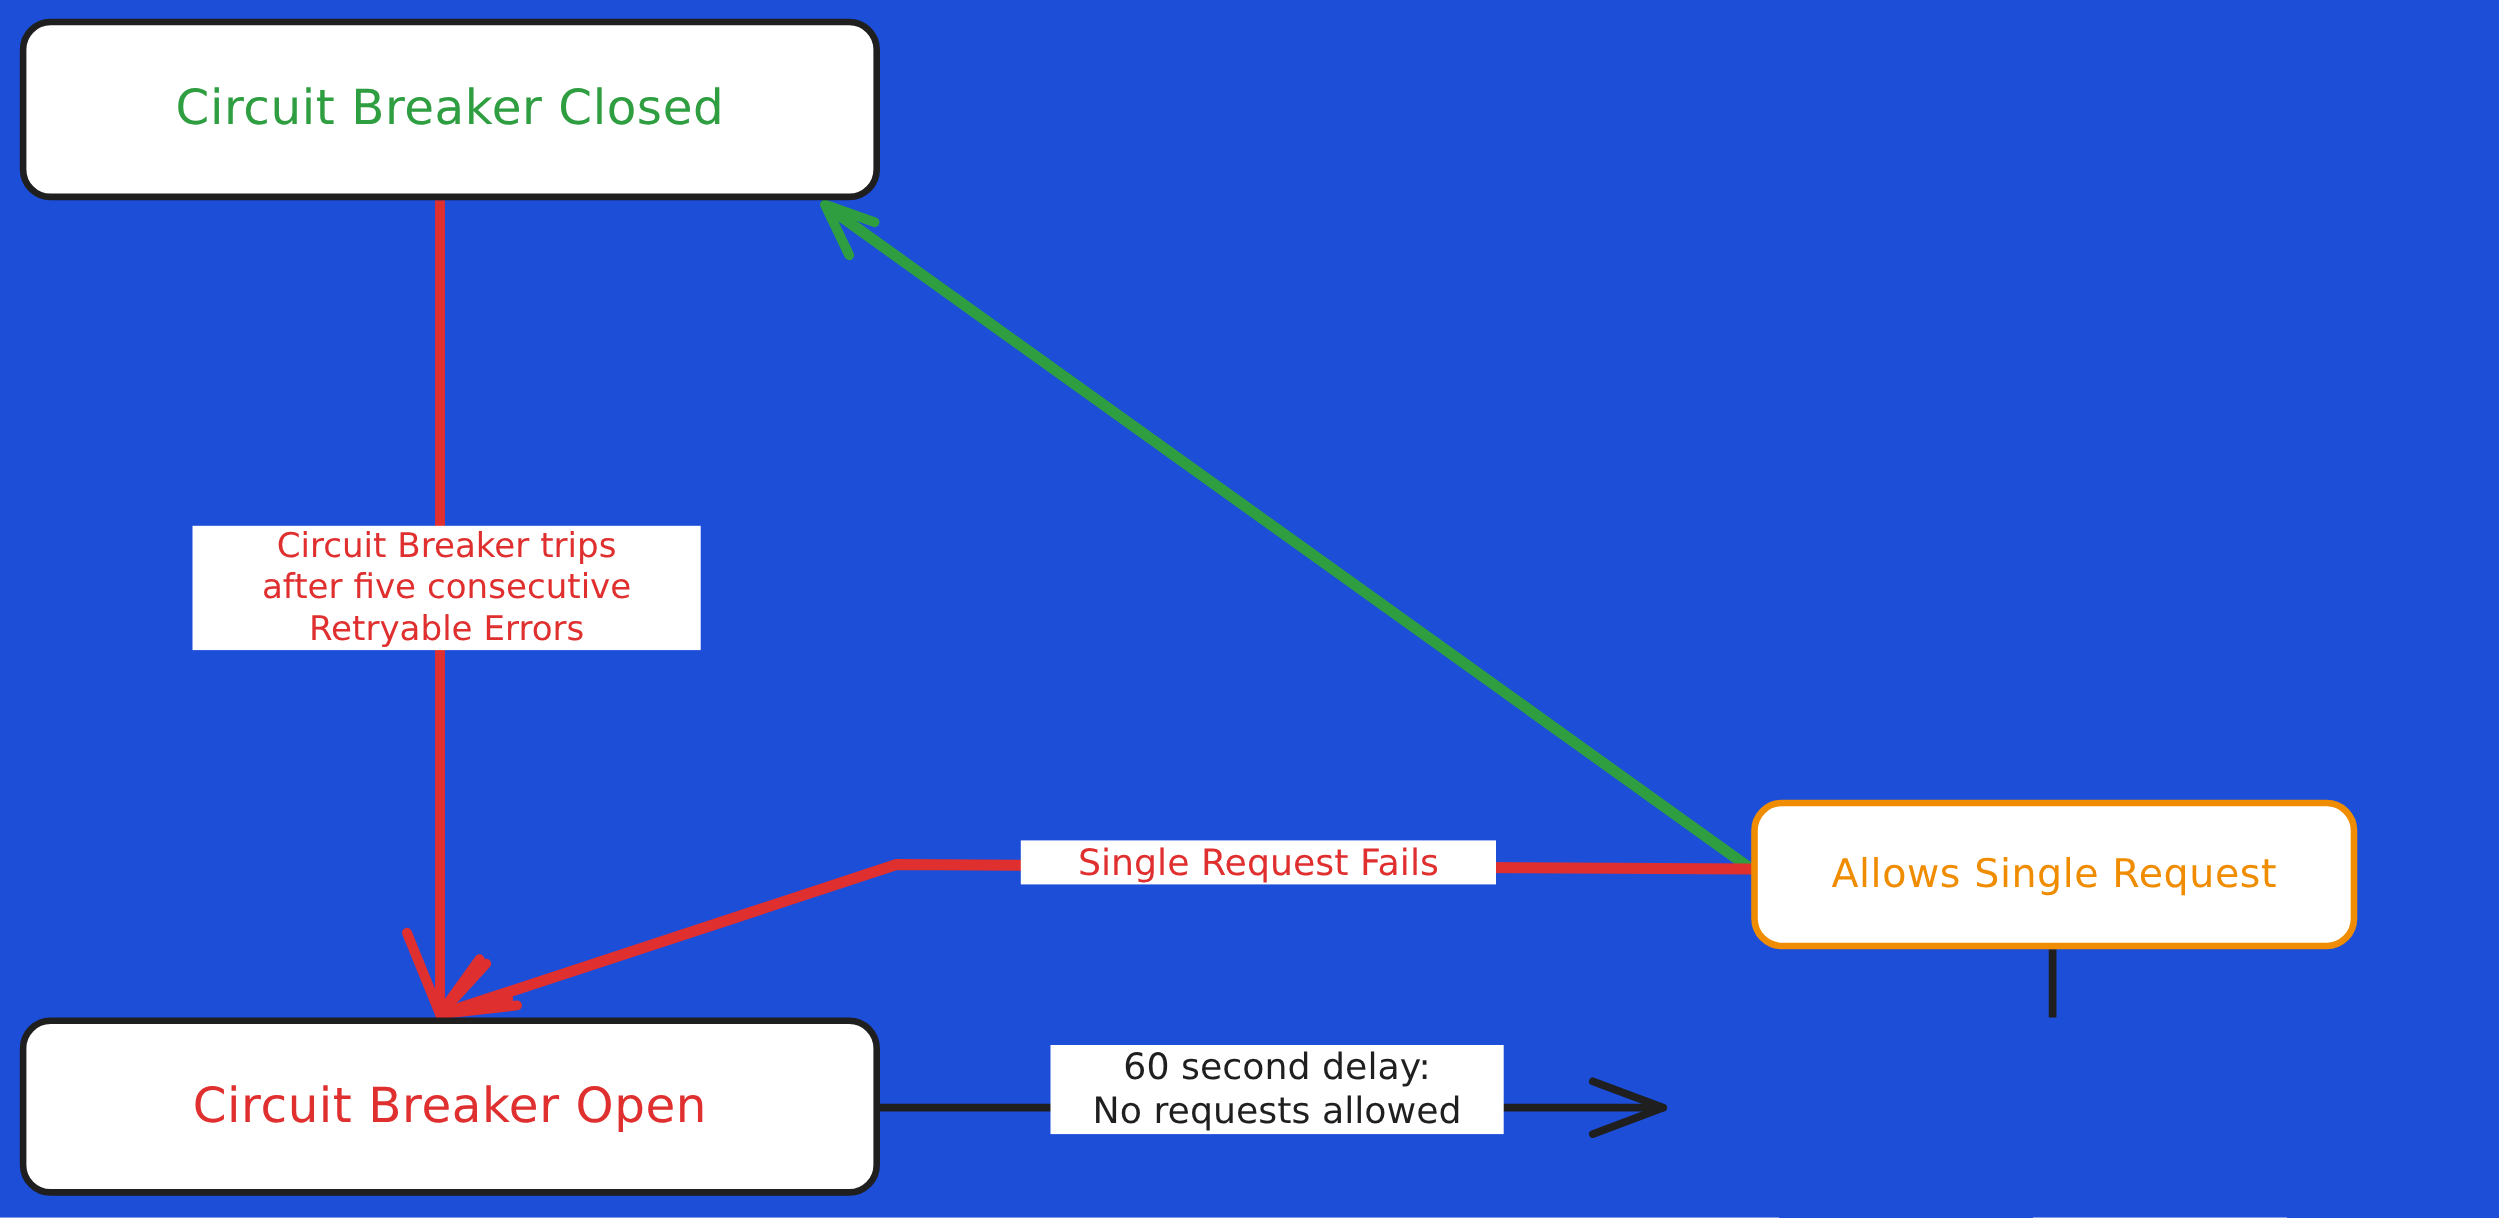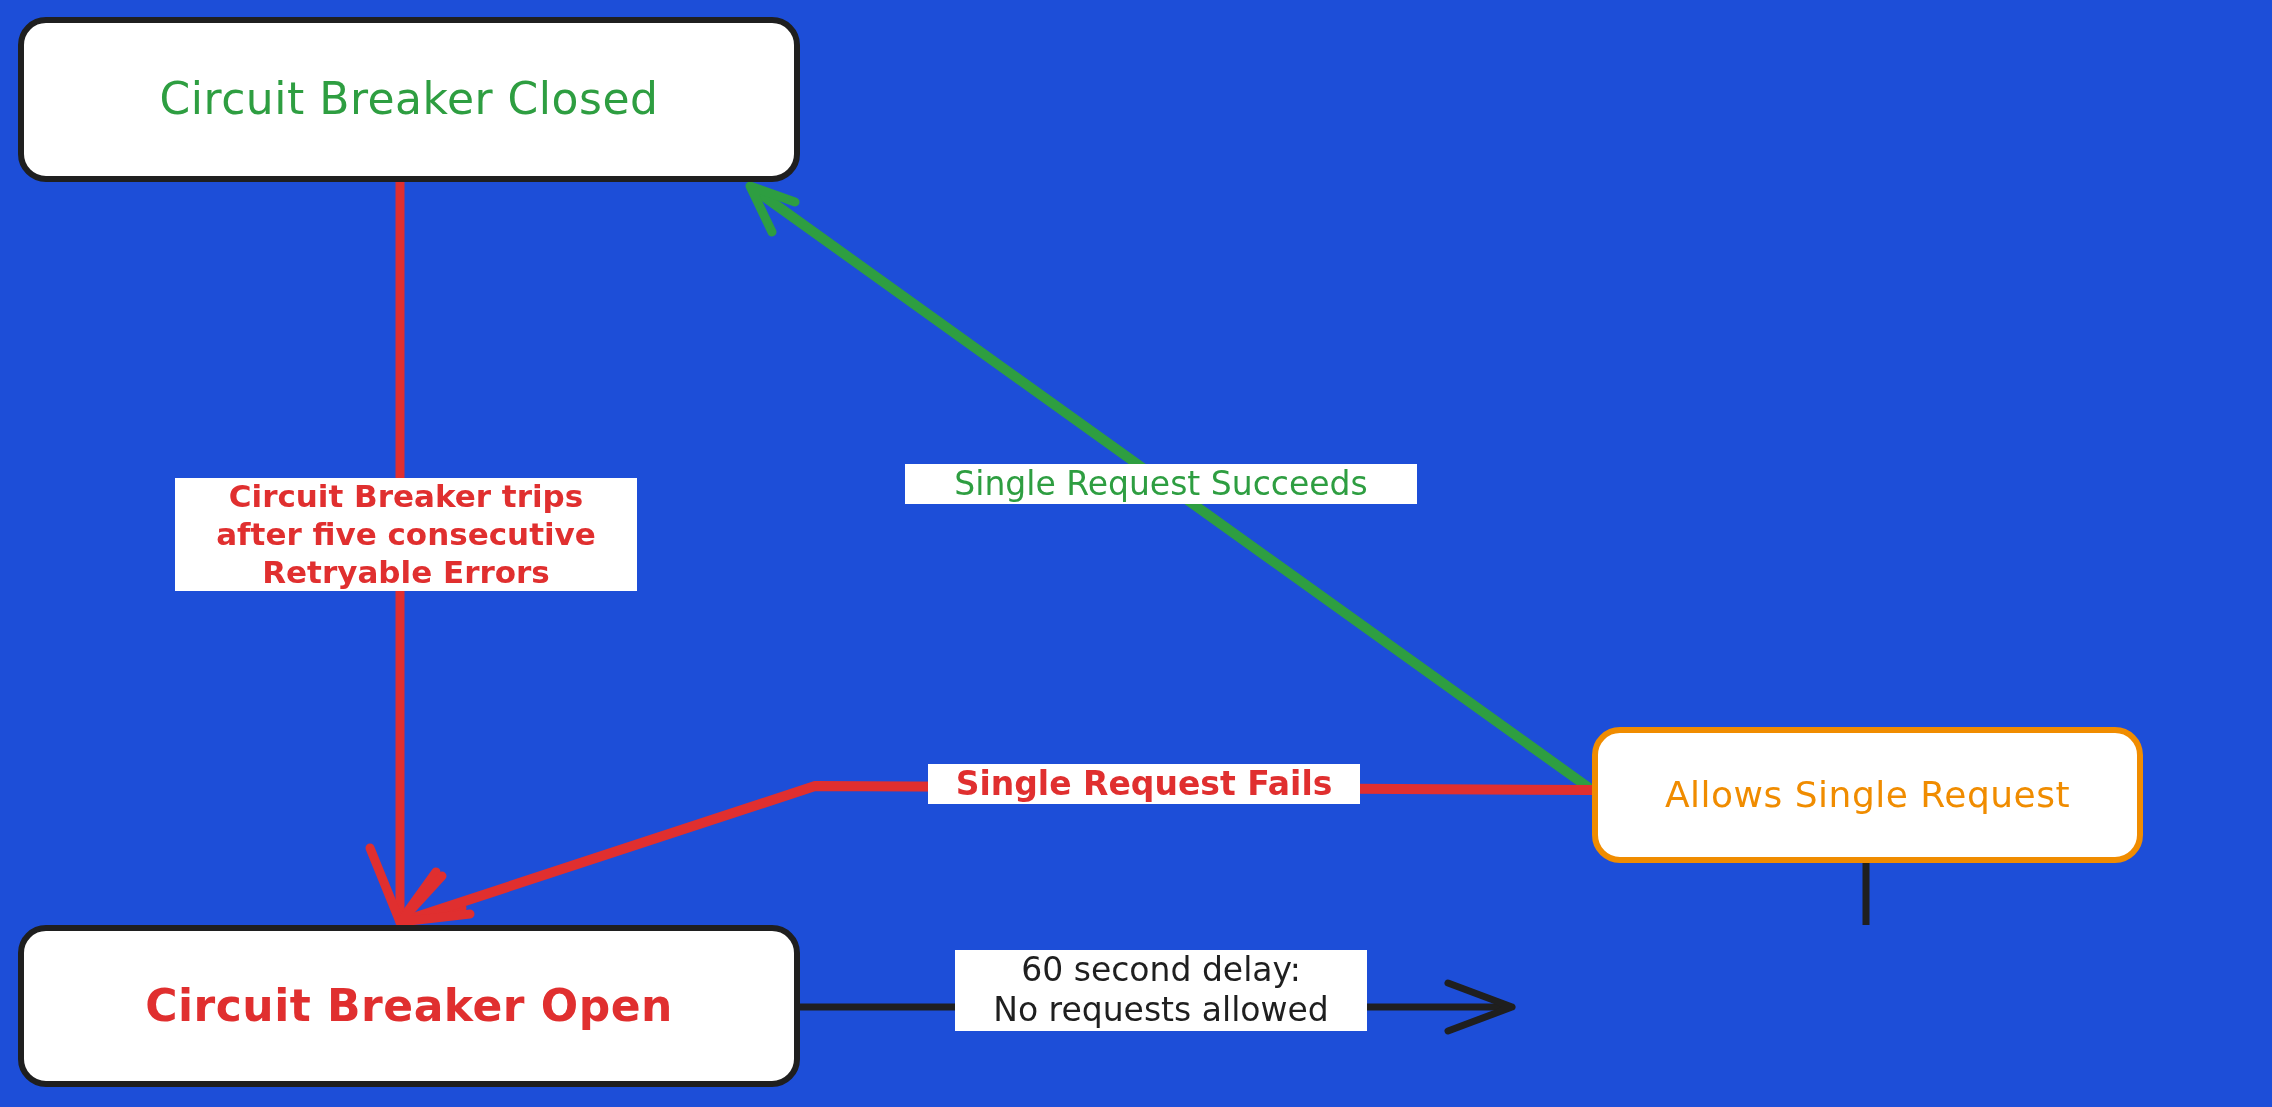--- a/index.html
+++ b/index.html
@@ -43,21 +43,21 @@
     border-radius: 28px;
   }
   .node-label {
     font-family: "DejaVu Sans", sans-serif;
     font-weight: 400;
     letter-spacing: 0.5px;
     line-height: 1.15;
     white-space: nowrap;
   }
   .lbl-green  { color: #2e9e41; }
-  .lbl-red    { color: #e02f2f; font-weight: bold; }
+  .lbl-red    { color: #e02f2f; }
   .lbl-orange { color: #f08c00; }
   .lbl-black  { color: #1f1f1f; }
 
   .edge-label {
     position: absolute;
     font-family: "DejaVu Sans", sans-serif;
     line-height: 1.22;
     text-align: center;
     white-space: pre-line;
     background: #ffffff;
@@ -107,20 +107,19 @@
 
   <div class="node node-black" style="left:18px; top:925px; width:782px; height:162px;">
     <span class="node-label lbl-red" style="font-size:44px;">Circuit Breaker Open</span>
   </div>
 
 
   <div class="edge-label lbl-red" style="left:175px; top:478px; width:450px; font-size:31px;">Circuit Breaker trips
 after five consecutive
 Retryable Errors</div>
 
-  <div class="edge-label lbl-green" style="left:905px; top:464px; width:500px; font-size:33px;">Single Request Succeeds</div>
 
   <div class="edge-label lbl-red" style="left:928px; top:764px; width:420px; font-size:33px;">Single Request Fails</div>
 
   <div class="edge-label lbl-black" style="left:955px; top:950px; width:400px; font-size:33px;">60 second delay:
 No requests allowed</div>
 
 </div>
 
 </body></html>

